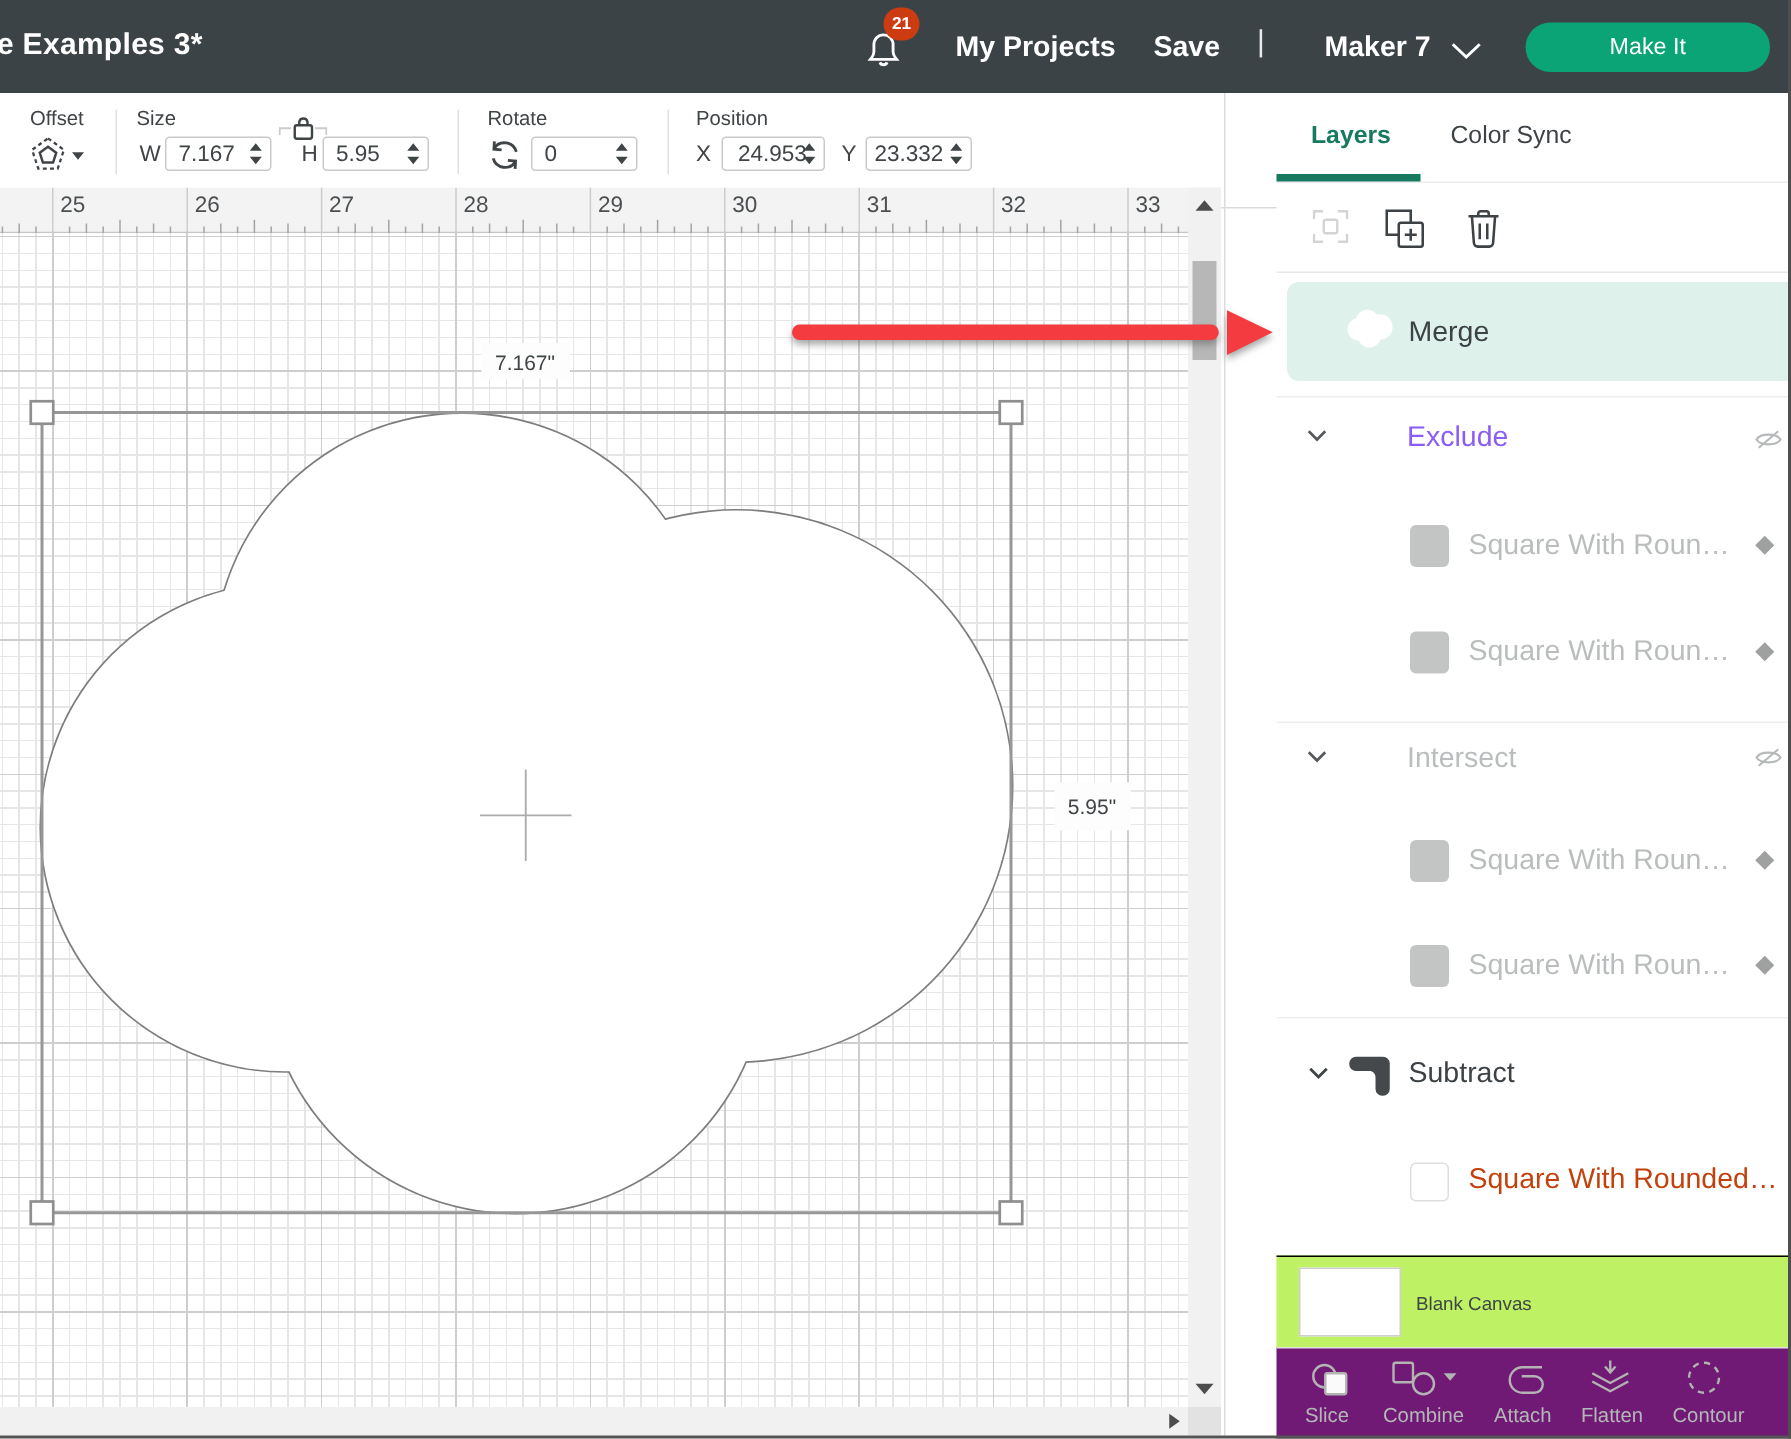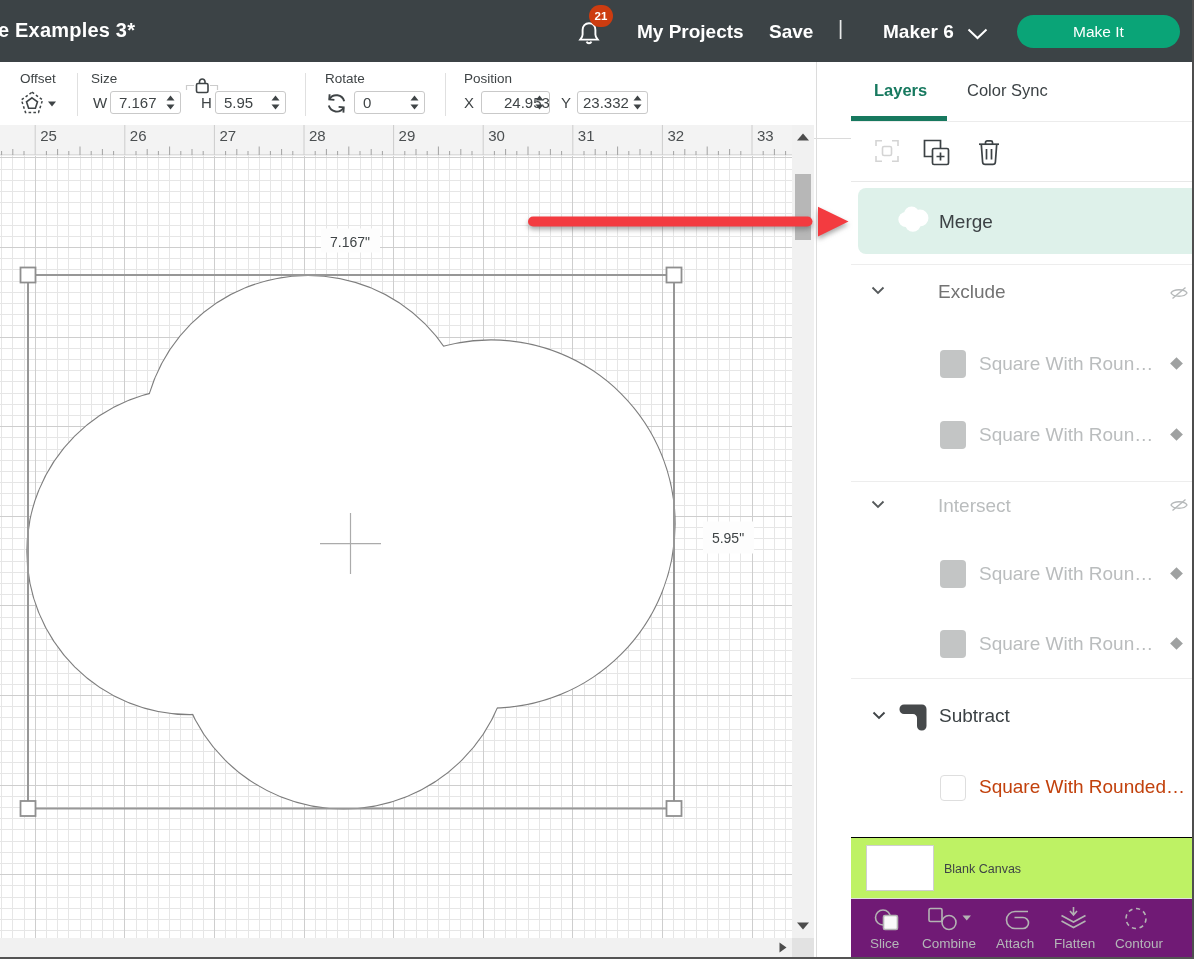--- a/index.html
+++ b/index.html
@@ -21,21 +21,21 @@
  <div class="abs" style="left:-2px;top:19px;font-size:20px;font-weight:bold;letter-spacing:.2px">e Examples 3*</div>
  <svg class="abs" style="left:578px;top:20px" width="24" height="28" viewBox="0 0 24 28">
   <path d="M11,3.2 C7.2,3.2 4.6,6.1 4.6,9.9 L4.6,14.6 C4.6,16.9 3.2,18.2 2.2,19.6 L19.8,19.6 C18.8,18.2 17.4,16.9 17.4,14.6 L17.4,9.9 C17.4,6.1 14.8,3.2 11,3.2 Z" fill="none" stroke="#fff" stroke-width="1.9"></path>
   <path d="M8.6,21.6 A2.6,2.6 0 0 0 13.4,21.6" fill="none" stroke="#fff" stroke-width="1.9"></path>
  </svg>
  <div class="abs" style="left:589px;top:5px;width:24px;height:22px;background:#cd3c10;border-radius:11px;
    font-size:11.5px;font-weight:bold;display:flex;align-items:center;justify-content:center">21</div>
  <div class="abs" style="left:637px;top:21px;font-size:19px;font-weight:bold">My Projects</div>
  <div class="abs" style="left:769px;top:21px;font-size:19px;font-weight:bold">Save</div>
  <div class="abs" style="left:838px;top:17px;font-size:20px;color:#e8eaea;font-weight:300">|</div>
- <div class="abs" style="left:883px;top:21px;font-size:19px;font-weight:bold">Maker 6</div>
+ <div class="abs" style="left:883px;top:21px;font-size:19px;font-weight:bold">Maker 7</div>
  <svg class="abs" style="left:966px;top:27px" width="23" height="14" viewBox="0 0 23 14">
   <path d="M2.5,2.5 L11.5,11 L20.5,2.5" fill="none" stroke="#fff" stroke-width="2"></path>
  </svg>
  <div class="abs" style="left:1017px;top:15px;width:163px;height:33px;background:#0aa477;border-radius:17px;
    display:flex;align-items:center;justify-content:center;font-size:15.5px;font-weight:normal">Make It</div>
 </div>
 
 <div id="toolbar">
  <div class="lab" style="left:20px">Offset</div>
  <svg class="abs" style="left:19px;top:28px" width="40" height="28" viewBox="0 0 40 28">
@@ -65,21 +65,21 @@
   <path d="M4.6,1.2 L4.3,6.4 L9.4,6.9" fill="none" stroke="#3f4446" stroke-width="1.9"></path>
   <path d="M3.8,12.6 A8.2,8.2 0 0 0 18.6,14.8" fill="none" stroke="#3f4446" stroke-width="1.9"></path>
   <path d="M18.4,19.6 L18.7,14.4 L13.6,13.9" fill="none" stroke="#3f4446" stroke-width="1.9"></path>
  </svg>
  <div class="inp" style="left:354px;width:71px">0<svg class="spin" width="11" height="18" viewBox="0 0 11 18">
         <path d="M1.5,6.5 L5.5,1.5 L9.5,6.5 Z M1.5,10.5 L5.5,15.5 L9.5,10.5 Z" fill="#3f4446"></path>
       </svg></div>
  <div class="sep" style="left:445px"></div>
  <div class="lab" style="left:464px">Position</div>
  <div class="xy" style="left:464px">X</div>
- <div class="inp" style="left:481px;width:69px;padding-left:22px">24.953<svg class="spin" width="11" height="18" viewBox="0 0 11 18">
+ <div class="inp" style="left:481px;width:69px;padding-left:10px">24.953<svg class="spin" width="11" height="18" viewBox="0 0 11 18">
         <path d="M1.5,6.5 L5.5,1.5 L9.5,6.5 Z M1.5,10.5 L5.5,15.5 L9.5,10.5 Z" fill="#3f4446"></path>
       </svg></div>
  <div class="xy" style="left:561px">Y</div>
  <div class="inp" style="left:577px;width:71px;padding-left:5px">23.332<svg class="spin" width="11" height="18" viewBox="0 0 11 18">
         <path d="M1.5,6.5 L5.5,1.5 L9.5,6.5 Z M1.5,10.5 L5.5,15.5 L9.5,10.5 Z" fill="#3f4446"></path>
       </svg></div>
 </div>
 
 <svg id="cv" width="793" height="813" viewBox="0 0 793 813" style="position:absolute;left:0;top:125px">
     <rect x="0" y="0" width="793" height="30.5" fill="#f3f3f3"></rect>
@@ -172,21 +172,21 @@
         <circle cx="14.9" cy="17.9" r="7.77"></circle>
   </g>
  </svg>
  <div class="abs" style="left:88px;top:149px;font-size:19px;color:#3c4245">Merge</div>
 
  <div class="abs" style="left:0;top:201.5px;width:357px;height:1px;background:#ededed"></div>
 
  <svg class="abs" style="left:20px;top:224px" width="14" height="9" viewBox="0 0 14 9">
       <path d="M1.5,1.5 L7,7 L12.5,1.5" fill="none" stroke="#55595b" stroke-width="1.8"></path>
     </svg>
- <div class="abs" style="left:87px;top:219px;font-size:19px;color:#737373">Exclude</div>
+ <div class="abs" style="left:87px;top:219px;font-size:19px;color:#8b5cf6">Exclude</div>
  <svg class="abs" style="left:318px;top:221px" width="20" height="20" viewBox="0 0 20 20">
   <path d="M2,10 C4.5,5.7 15.5,5.7 18,10 C15.5,14.3 4.5,14.3 2,10 Z" fill="none" stroke="#b6b9ba" stroke-width="1.4"></path>
   <path d="M3.5,15.5 L16.5,4.5" stroke="#b6b9ba" stroke-width="1.4"></path>
  </svg>
  <div class="abs" style="left:89px;top:288px;width:26px;height:28px;background:#c3c5c5;border-radius:4px"></div>
  <div class="abs ell" style="left:128px;top:291px;width:176px;font-size:19px;color:#babdbe">Square With Roun…</div>
  <div class="abs" style="left:321px;top:296.5px;width:9px;height:9px;background:#9fa1a1;transform:rotate(45deg)"></div>
  <div class="abs" style="left:89px;top:359px;width:26px;height:28px;background:#c3c5c5;border-radius:4px"></div>
  <div class="abs ell" style="left:128px;top:362px;width:176px;font-size:19px;color:#babdbe">Square With Roun…</div>
  <div class="abs" style="left:321px;top:367.5px;width:9px;height:9px;background:#9fa1a1;transform:rotate(45deg)"></div>

